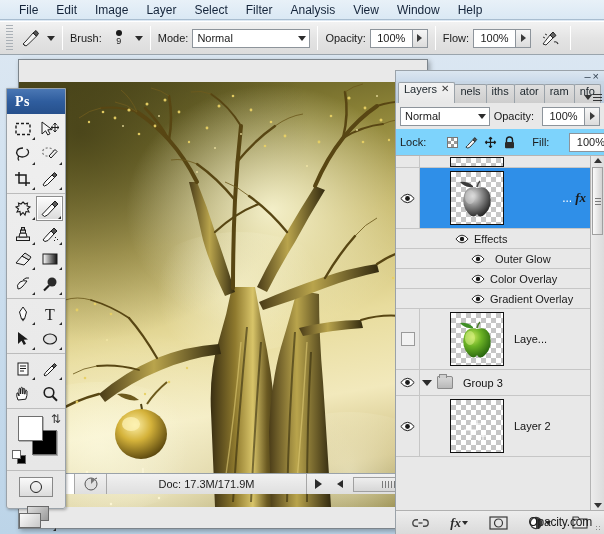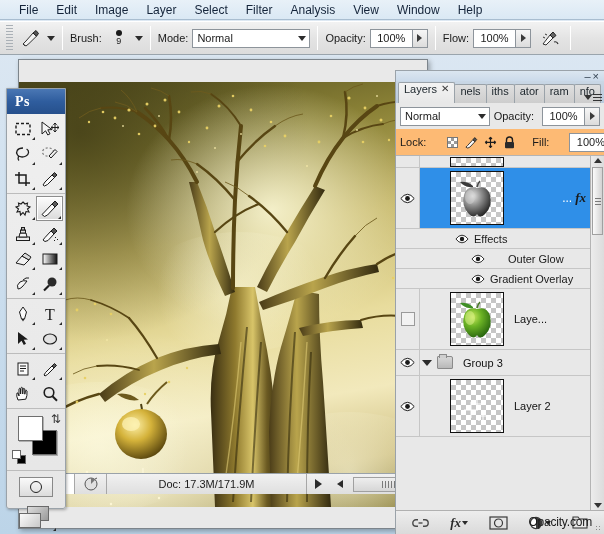--- a/index.html
+++ b/index.html
@@ -315,21 +315,21 @@
   }
   .blend-select {
     width: 98px; height: 19px;
     background: #fff; border: 1px solid #8d949b;
     display:flex; align-items:center; justify-content:space-between;
     padding: 0 3px 0 4px; font-size: 11px;
   }
   #lp-lock {
     height: 26px; display:flex; align-items:center;
     padding: 0 4px; gap: 16px;
-    background: #fdba74;
+    background: #7dd3fc;
     text-align: right;
   }
   .lock-icons { display:flex; align-items:center; gap:6px; }
   .lock-ico { width:13px; height:13px; display:flex; align-items:center; justify-content:center;}
   .checker-ico {
     width: 11px; height: 11px;
     background-image:
       linear-gradient(45deg,#9a9a9a 25%,transparent 25%,transparent 75%,#9a9a9a 75%),
       linear-gradient(45deg,#9a9a9a 25%,transparent 25%,transparent 75%,#9a9a9a 75%);
     background-size: 6px 6px;
@@ -1036,31 +1036,42 @@
               <svg width="14" height="10" viewBox="0 0 15 11">
                 <path d="M.8 5.5 q3.2 -4.2 6.7 -4.2 q3.5 0 6.7 4.2 q-3.2 4.2 -6.7 4.2 q-3.5 0 -6.7 -4.2 Z" fill="#fff" stroke="#1a1a1a" stroke-width="1"></path>
                 <circle cx="7.5" cy="5.5" r="2.4" fill="#1a1a1a"></circle>
               </svg>
             </span>
             <span>Effects</span>
           </div>
         </div>
 
         <div class="effect-row">
-          <div class="indent2" style="display:flex;align-items:center;gap:23px;">
+          <div class="indent2" style="display:flex;align-items:center;gap:10px;">
             <span class="eye">
               <svg width="14" height="10" viewBox="0 0 15 11">
                 <path d="M.8 5.5 q3.2 -4.2 6.7 -4.2 q3.5 0 6.7 4.2 q-3.2 4.2 -6.7 4.2 q-3.5 0 -6.7 -4.2 Z" fill="#fff" stroke="#1a1a1a" stroke-width="1"></path>
                 <circle cx="7.5" cy="5.5" r="2.4" fill="#1a1a1a"></circle>
               </svg>
             </span>
             <span>Outer Glow</span>
           </div>
         </div>
 
+        <div class="effect-row">
+          <div class="indent2" style="display:flex;align-items:center;gap:5px;">
+            <span class="eye">
+              <svg width="14" height="10" viewBox="0 0 15 11">
+                <path d="M.8 5.5 q3.2 -4.2 6.7 -4.2 q3.5 0 6.7 4.2 q-3.2 4.2 -6.7 4.2 q-3.5 0 -6.7 -4.2 Z" fill="#fff" stroke="#1a1a1a" stroke-width="1"></path>
+                <circle cx="7.5" cy="5.5" r="2.4" fill="#1a1a1a"></circle>
+              </svg>
+            </span>
+            <span>Color Overlay</span>
+          </div>
+        </div>
 
         <div class="effect-row">
           <div class="indent2" style="display:flex;align-items:center;gap:5px;">
             <span class="eye">
               <svg width="14" height="10" viewBox="0 0 15 11">
                 <path d="M.8 5.5 q3.2 -4.2 6.7 -4.2 q3.5 0 6.7 4.2 q-3.2 4.2 -6.7 4.2 q-3.5 0 -6.7 -4.2 Z" fill="#fff" stroke="#1a1a1a" stroke-width="1"></path>
                 <circle cx="7.5" cy="5.5" r="2.4" fill="#1a1a1a"></circle>
               </svg>
             </span>
             <span>Gradient Overlay</span>

